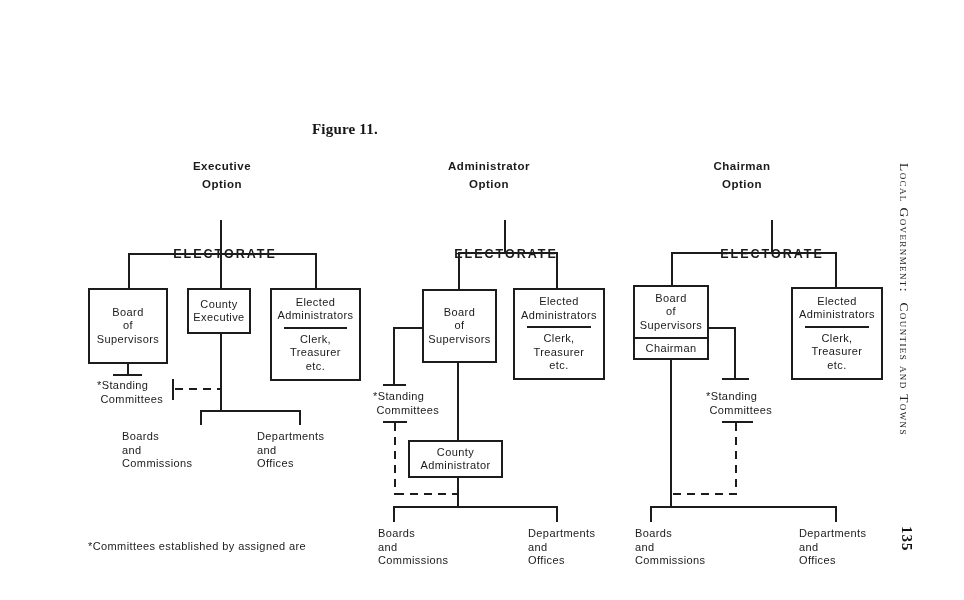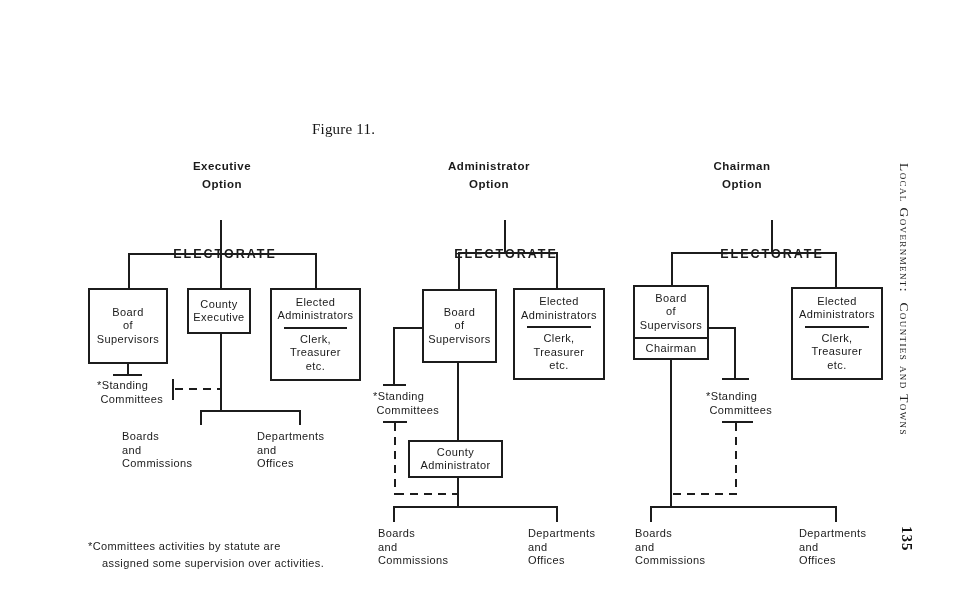--- a/index.html
+++ b/index.html
@@ -24,21 +24,21 @@
   .inner-rule{width:72%;height:2px;background:#1c1c1c;margin:4px 0;}
   .full-rule{width:100%;height:2px;background:#1c1c1c;}
   .chair-top{flex:1;display:flex;align-items:center;justify-content:center;white-space:pre;}
   .chair-bottom{height:19px;display:flex;align-items:center;justify-content:center;white-space:pre;}
   
   .lbl{position:absolute;font-size:11px;line-height:13.5px;letter-spacing:.4px;white-space:pre;}
   .heading{position:absolute;font-weight:bold;font-size:11.5px;line-height:18px;letter-spacing:.5px;text-align:center;white-space:pre;}
   .electorate{position:absolute;font-weight:bold;font-size:12.5px;letter-spacing:2px;text-align:center;width:120px;margin-top:45px;}
   .fig-caption{
     position:absolute;left:312px;top:121px;display:flex;gap:17px;
-    font-family:"Liberation Serif","DejaVu Serif",serif;font-weight:normal;font-size:15px;letter-spacing:.2px;color:#151515;
+    font-family:"Liberation Serif","DejaVu Serif",serif;font-weight:bold;font-size:15px;letter-spacing:.2px;color:#151515;
   }
   .footnote{position:absolute;left:88px;top:538px;font-size:11px;line-height:16.5px;letter-spacing:.4px;color:#1c1c1c;}
   .footnote .l2{margin-left:14px;}
   .running-head{
     position:absolute;left:896px;top:163px;height:280px;
     writing-mode:vertical-rl;
     font-family:"Liberation Serif","DejaVu Serif",serif;
     font-variant:small-caps;font-size:13.5px;letter-spacing:1.4px;color:#222;white-space:pre;
   }
   .page-num{
@@ -199,20 +199,19 @@
 
     <div class="lbl" style="left:635px;top:527px;">Boards
 and
 Commissions</div>
     <div class="lbl" style="left:799px;top:527px;">Departments
 and
 Offices</div>
   </div>
 
   <div class="footnote">
-    <div>*Committees activities by statute are</div>
-    <div class="l2">assigned some supervision over activities.</div>
+    <div>*Committees established by assigned are</div>
   </div>
 
   <div class="running-head">Local Government:  Counties and Towns</div>
   <div class="page-num">135</div>
 
 </div>
 
 </body></html>

